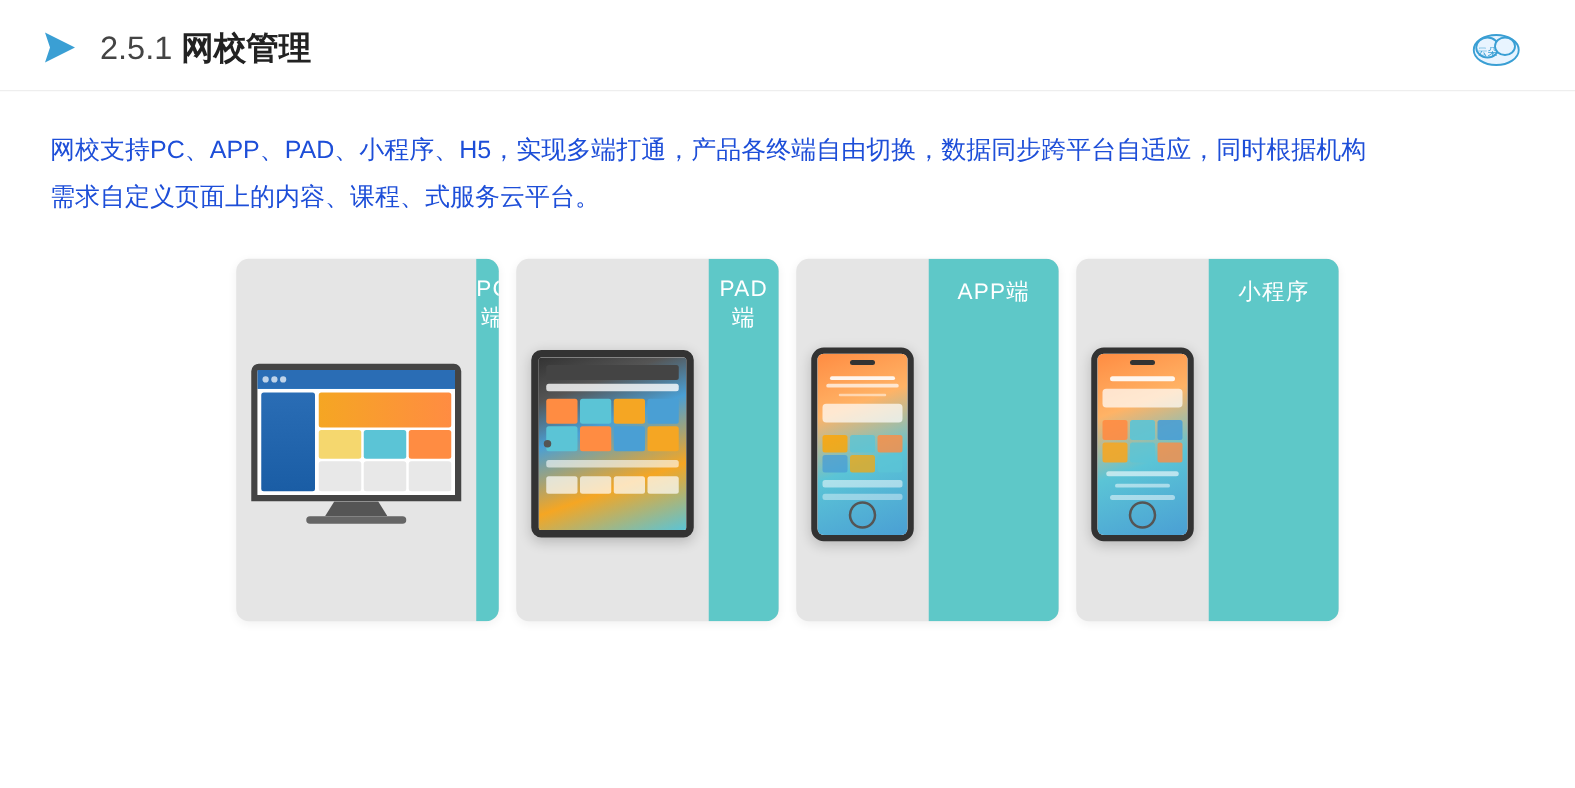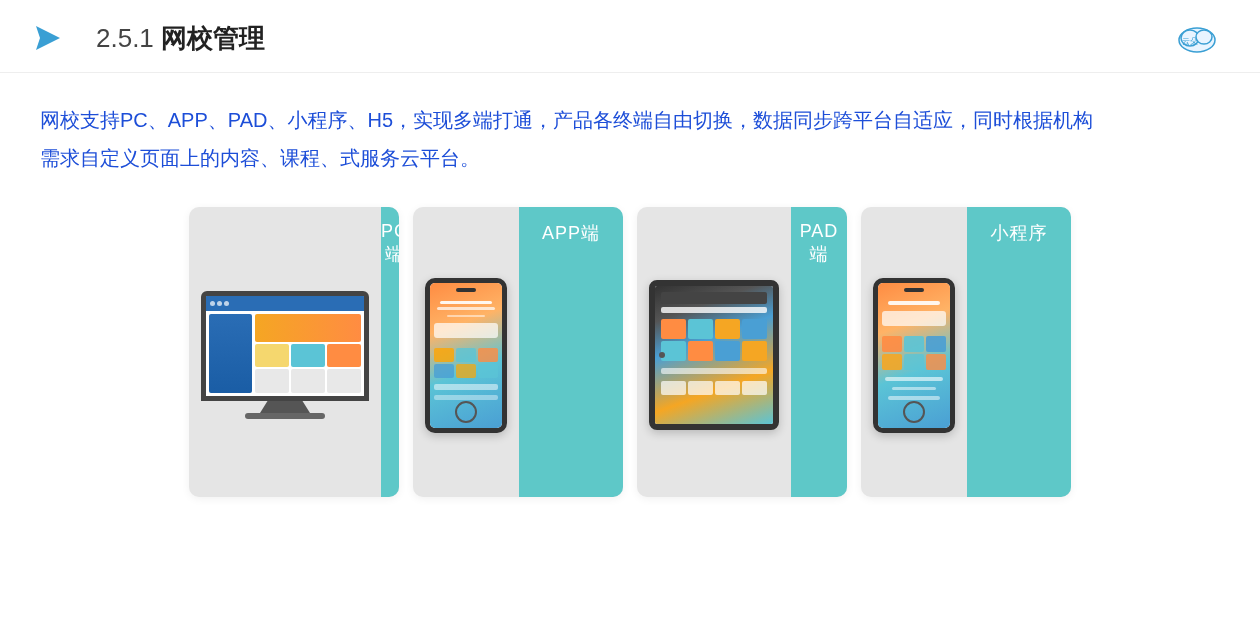--- a/index.html
+++ b/index.html
@@ -36,21 +36,20 @@
 
     .logo-arrow {
       width: 36px;
       height: 36px;
     }
 
     .page-title {
       font-size: 26px;
       font-weight: 700;
       color: #222;
-      margin-left: 16px;
     }
 
     .page-title span {
       font-weight: 400;
       color: #444;
     }
 
     .brand-logo {
       display: flex;
       align-items: center;
@@ -453,44 +452,20 @@
           </div>
           <div class="pc-stand"></div>
           <div class="pc-base"></div>
         </div>
       </div>
       <div class="card-label">PC端</div>
     </div>
 
     <div class="device-card">
       <div class="card-image-area">
-        <div class="phone-mock">
-          <div class="phone-screen">
-            <div class="phone-screen-bar" style="background:rgba(255,255,255,0.9);height:8px;"></div>
-            <div class="phone-screen-bar" style="width:90%;"></div>
-            <div class="phone-screen-bar2" style="margin-top:2px;"></div>
-            <div style="background:rgba(255,255,255,0.7);height:30px;border-radius:3px;margin:3px 0;"></div>
-            <div class="phone-screen-grid">
-              <div class="phone-screen-cell" style="background:rgba(255,165,0,0.8);"></div>
-              <div class="phone-screen-cell" style="background:rgba(91,196,214,0.8);"></div>
-              <div class="phone-screen-cell" style="background:rgba(255,140,66,0.8);"></div>
-              <div class="phone-screen-cell" style="background:rgba(74,159,212,0.8);"></div>
-              <div class="phone-screen-cell" style="background:rgba(255,165,0,0.7);"></div>
-              <div class="phone-screen-cell" style="background:rgba(91,196,214,0.7);"></div>
-            </div>
-            <div style="background:rgba(255,255,255,0.5);height:12px;border-radius:2px;margin-top:3px;"></div>
-            <div style="background:rgba(255,255,255,0.4);height:10px;border-radius:2px;margin-top:2px;"></div>
-          </div>
-        </div>
-      </div>
-      <div class="card-label">APP端</div>
-    </div>
-
-    <div class="device-card">
-      <div class="card-image-area">
         <div class="tablet-mock">
           <div class="tablet-screen">
             <div class="tablet-row" style="background:#444;height:12px;"></div>
             <div class="tablet-row" style="background:rgba(255,255,255,0.8);height:6px;"></div>
             <div class="tablet-grid">
               <div class="tablet-cell" style="background:#ff8c42;"></div>
               <div class="tablet-cell" style="background:#5bc4d6;"></div>
               <div class="tablet-cell" style="background:#f5a623;"></div>
               <div class="tablet-cell" style="background:#4a9fd4;"></div>
               <div class="tablet-cell" style="background:#5bc4d6;"></div>
@@ -508,20 +483,44 @@
           </div>
         </div>
       </div>
       <div class="card-label">PAD端</div>
     </div>
 
     <div class="device-card">
       <div class="card-image-area">
         <div class="phone-mock">
           <div class="phone-screen">
+            <div class="phone-screen-bar" style="background:rgba(255,255,255,0.9);height:8px;"></div>
+            <div class="phone-screen-bar" style="width:90%;"></div>
+            <div class="phone-screen-bar2" style="margin-top:2px;"></div>
+            <div style="background:rgba(255,255,255,0.7);height:30px;border-radius:3px;margin:3px 0;"></div>
+            <div class="phone-screen-grid">
+              <div class="phone-screen-cell" style="background:rgba(255,165,0,0.8);"></div>
+              <div class="phone-screen-cell" style="background:rgba(91,196,214,0.8);"></div>
+              <div class="phone-screen-cell" style="background:rgba(255,140,66,0.8);"></div>
+              <div class="phone-screen-cell" style="background:rgba(74,159,212,0.8);"></div>
+              <div class="phone-screen-cell" style="background:rgba(255,165,0,0.7);"></div>
+              <div class="phone-screen-cell" style="background:rgba(91,196,214,0.7);"></div>
+            </div>
+            <div style="background:rgba(255,255,255,0.5);height:12px;border-radius:2px;margin-top:3px;"></div>
+            <div style="background:rgba(255,255,255,0.4);height:10px;border-radius:2px;margin-top:2px;"></div>
+          </div>
+        </div>
+      </div>
+      <div class="card-label">APP端</div>
+    </div>
+
+    <div class="device-card">
+      <div class="card-image-area">
+        <div class="phone-mock">
+          <div class="phone-screen">
             <div style="background:rgba(255,255,255,0.9);height:8px;border-radius:2px;width:80%;margin:0 auto;"></div>
             <div style="background:rgba(255,255,255,0.7);height:28px;border-radius:3px;margin:3px 0;"></div>
             <div class="phone-screen-grid">
               <div class="phone-screen-cell" style="background:rgba(255,140,66,0.9);height:16px;"></div>
               <div class="phone-screen-cell" style="background:rgba(91,196,214,0.9);height:16px;"></div>
               <div class="phone-screen-cell" style="background:rgba(74,159,212,0.9);height:16px;"></div>
               <div class="phone-screen-cell" style="background:rgba(245,166,35,0.9);height:16px;"></div>
               <div class="phone-screen-cell" style="background:rgba(91,196,214,0.8);height:16px;"></div>
               <div class="phone-screen-cell" style="background:rgba(255,140,66,0.8);height:16px;"></div>
             </div>

